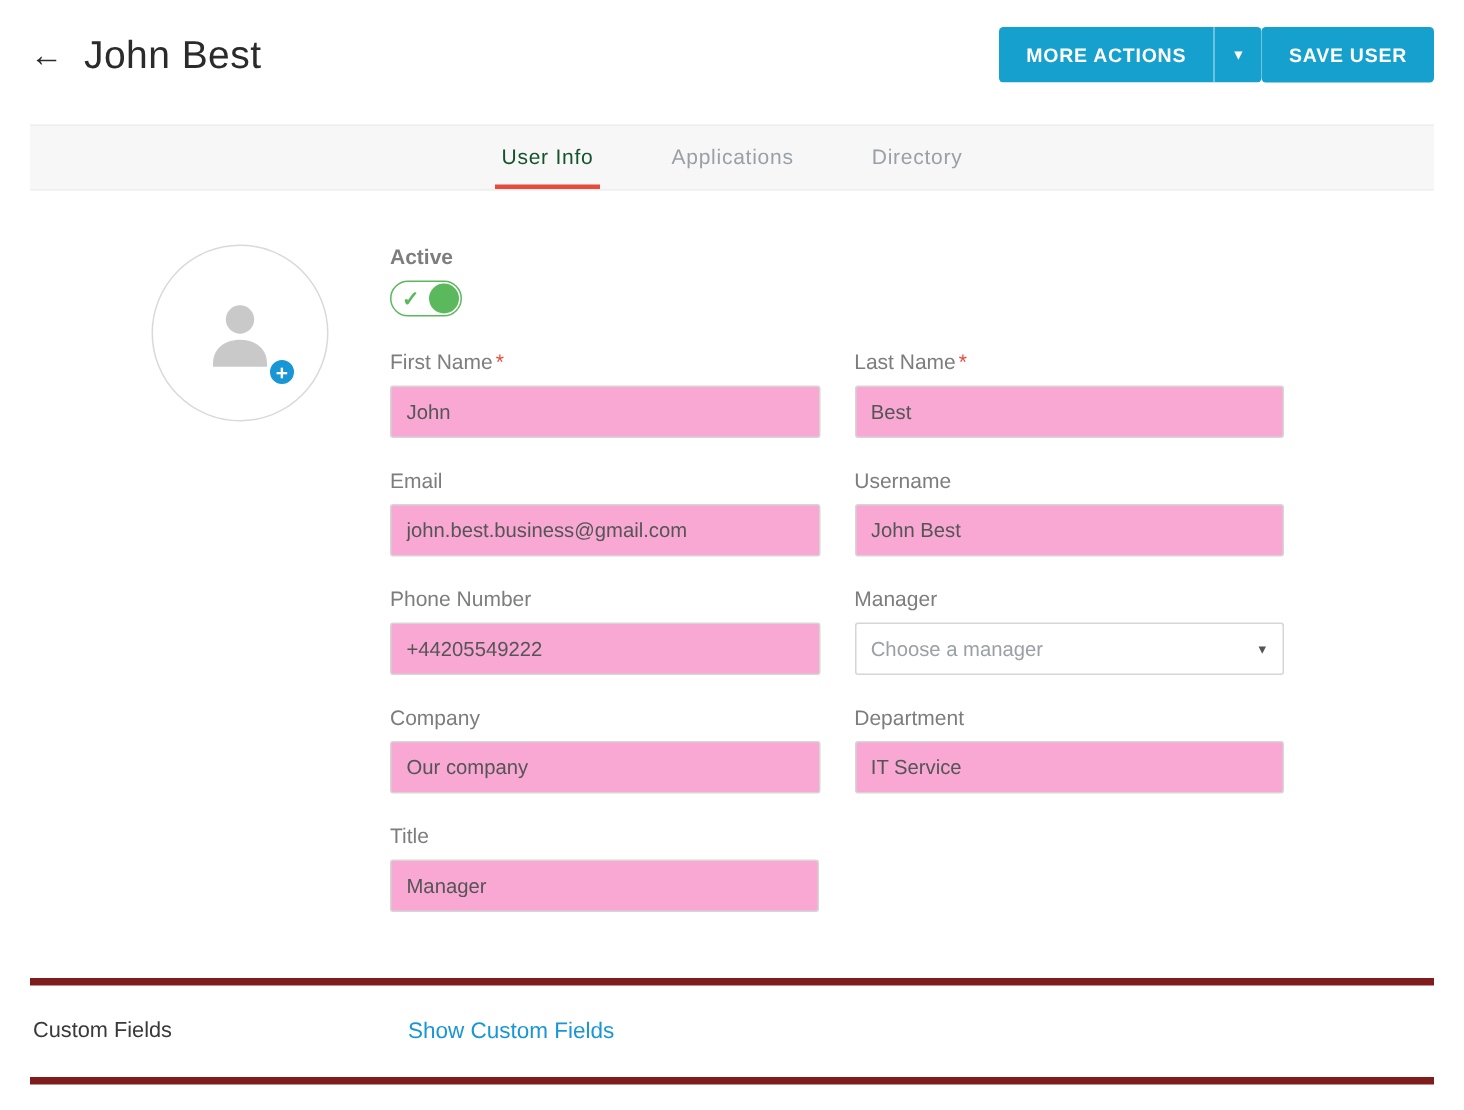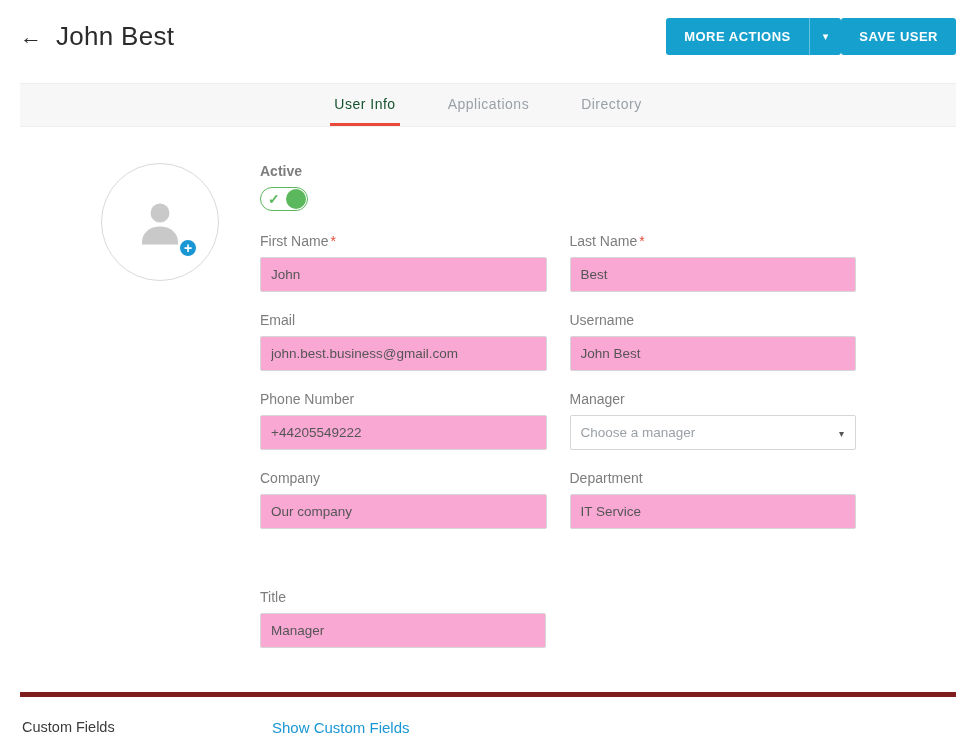--- a/index.html
+++ b/index.html
@@ -165,21 +165,21 @@
     background: #5cb85c;
     border-radius: 50%;
   }
 
   .row2 {
     display: flex;
     gap: 23px;
     margin-bottom: 20px;
   }
   .field { flex: 1; min-width: 0; }
-  .field.half { flex: 0 0 calc(50% - 12px); margin-top: 40px; }
+  .field.half { flex: 0 0 calc(50% - 12px); }
   .inp {
     width: 100%;
     border: 1px solid #d6d6d6;
     border-radius: 2px;
     padding: 9px 10px;
     font-size: 13.5px;
     color: #555;
     background: #f9a8d4;
   }
   .inp::placeholder { color: #9aa0a6; }

